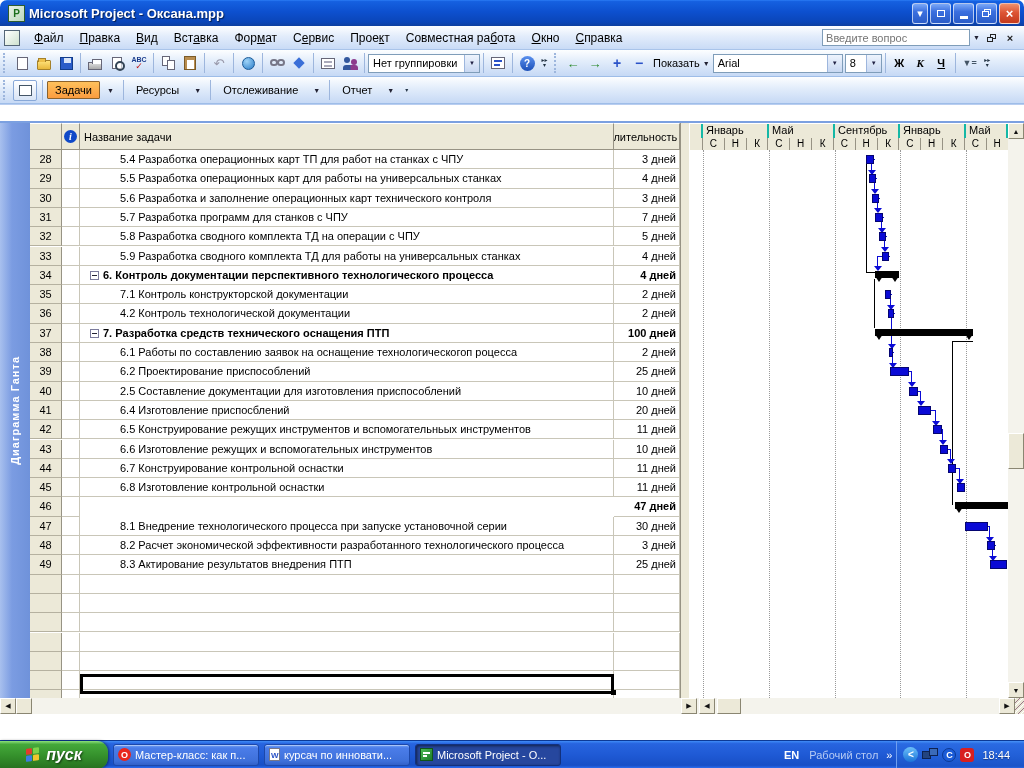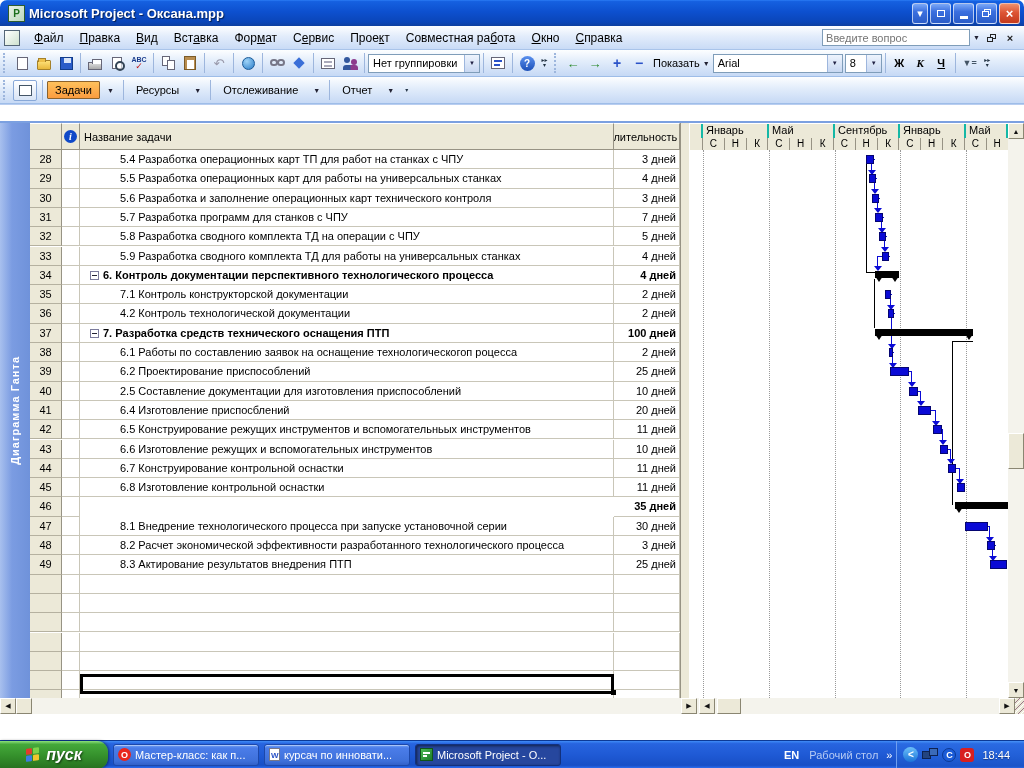--- a/index.html
+++ b/index.html
@@ -554,21 +554,21 @@
       </div>
       <div class="trow" style="top: 328.1px; height: 19.3px;">
         <div class="tcell c-num">45</div>
         <div class="tcell c-info"></div>
         <div class="tcell c-name" style="padding-left: 40px;">6.8 Изготовление контрольной оснастки</div>
         <div class="tcell c-dur">11 дней</div>
       </div>
       <div class="trow" style="top: 347.4px; height: 19.3px;">
         <div class="tcell c-num">46</div>
         <div class="tcell c-info"></div>
-        <div class="tcell c-dur bold">35 дней</div>
+        <div class="tcell c-dur bold">47 дней</div>
       </div>
       <div class="trow" style="top: 366.7px; height: 19.3px;">
         <div class="tcell c-num">47</div>
         <div class="tcell c-info"></div>
         <div class="tcell c-name" style="padding-left: 40px;">8.1 Внедрение технологического процесса при запуске установочной серии</div>
         <div class="tcell c-dur">30 дней</div>
       </div>
       <div class="trow" style="top: 386px; height: 19.3px;">
         <div class="tcell c-num">48</div>
         <div class="tcell c-info"></div>

